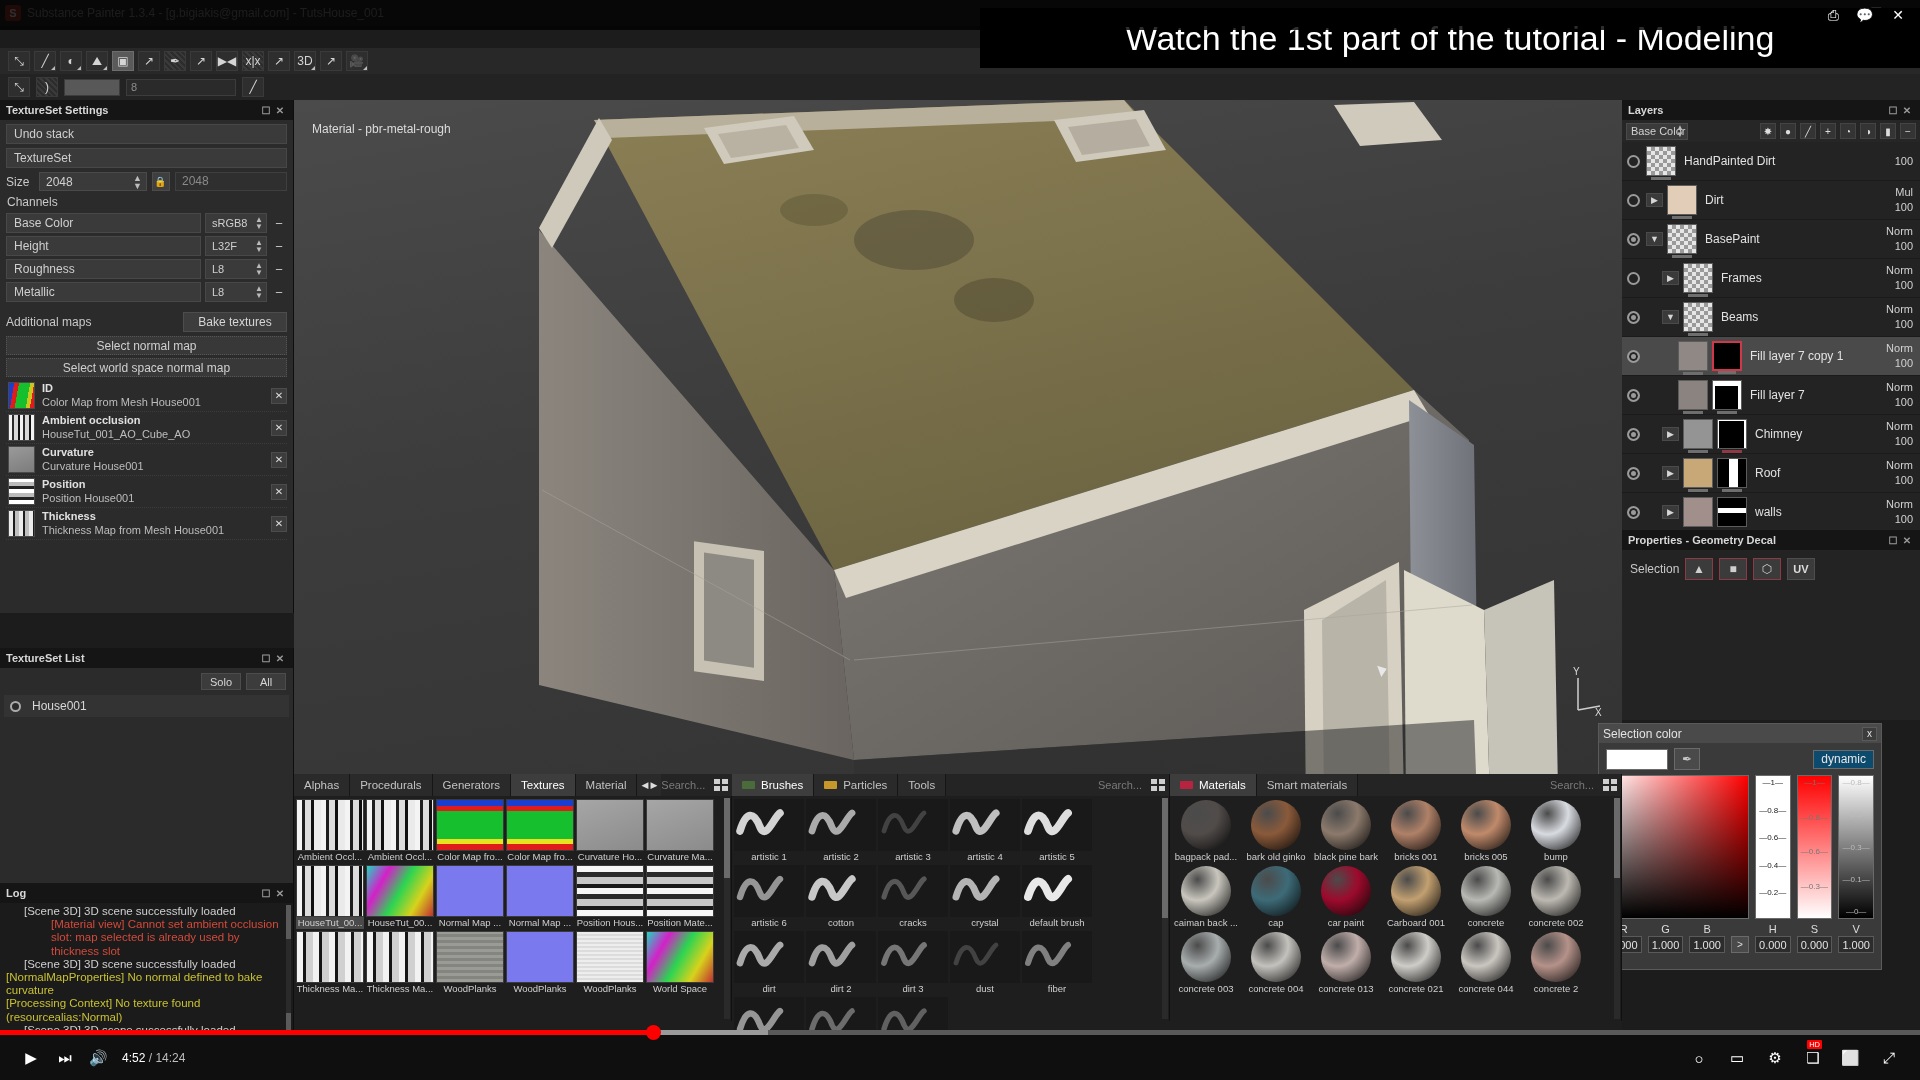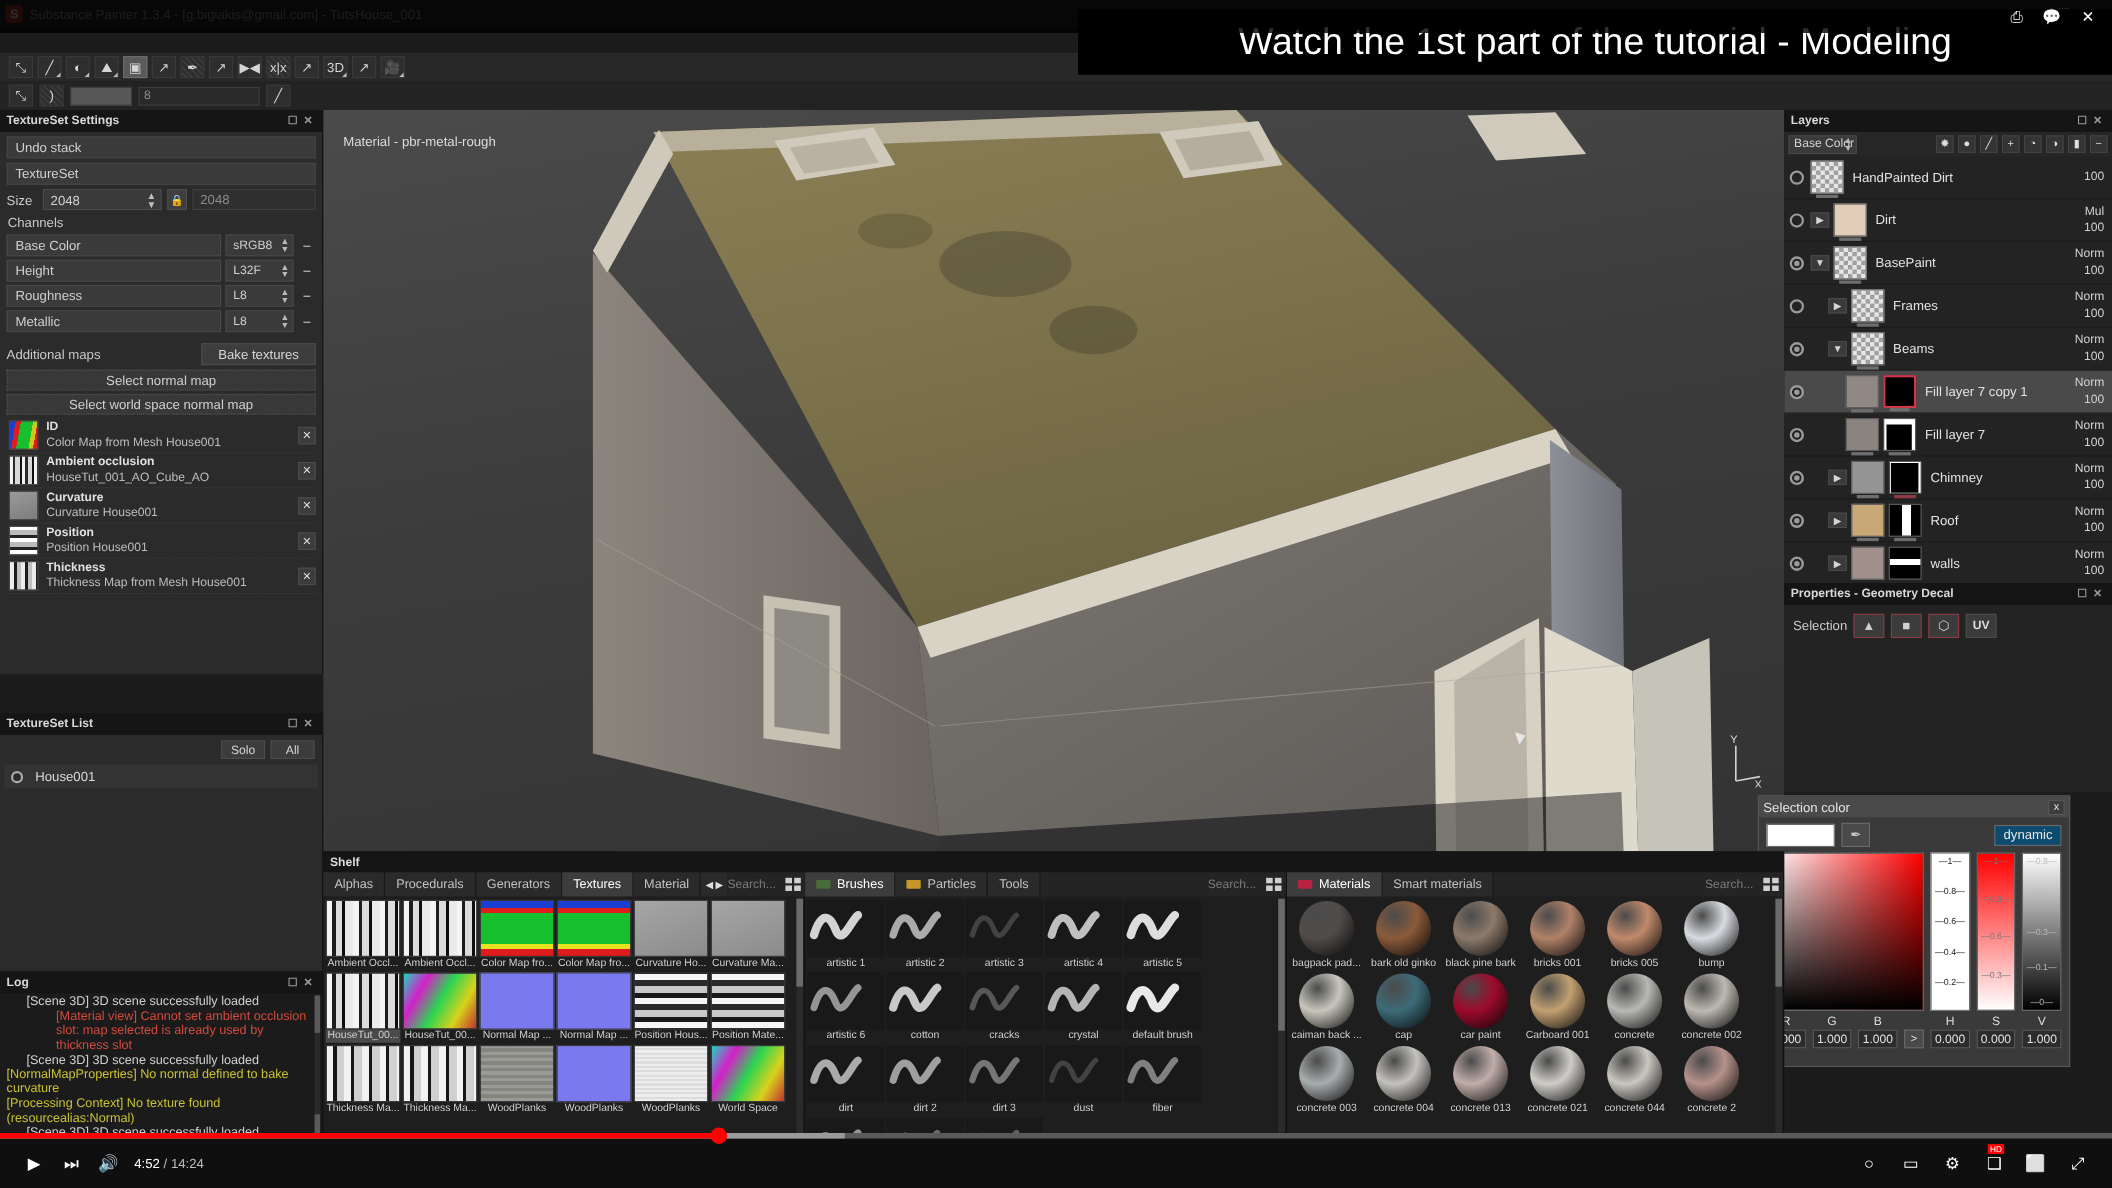--- a/index.html
+++ b/index.html
@@ -677,23 +677,20 @@
           </div>
           <div class="fld">
             <div class="k">V</div>
             <div class="v">1.000</div>
           </div>
         </div>
     </div>
   </div>
 
   <div id="shelf">
-    <div class="sh-head">
-      <span>Shelf</span>
-    </div>
     <div class="sh-cols" id="shelf-cols">
         <div class="sh-col" style="width: 438px;">
           <div class="sh-tabs">
             <div class="sh-tab">
               <span>Alphas</span>
             </div>
             <div class="sh-tab">
               <span>Procedurals</span>
             </div>
             <div class="sh-tab">

